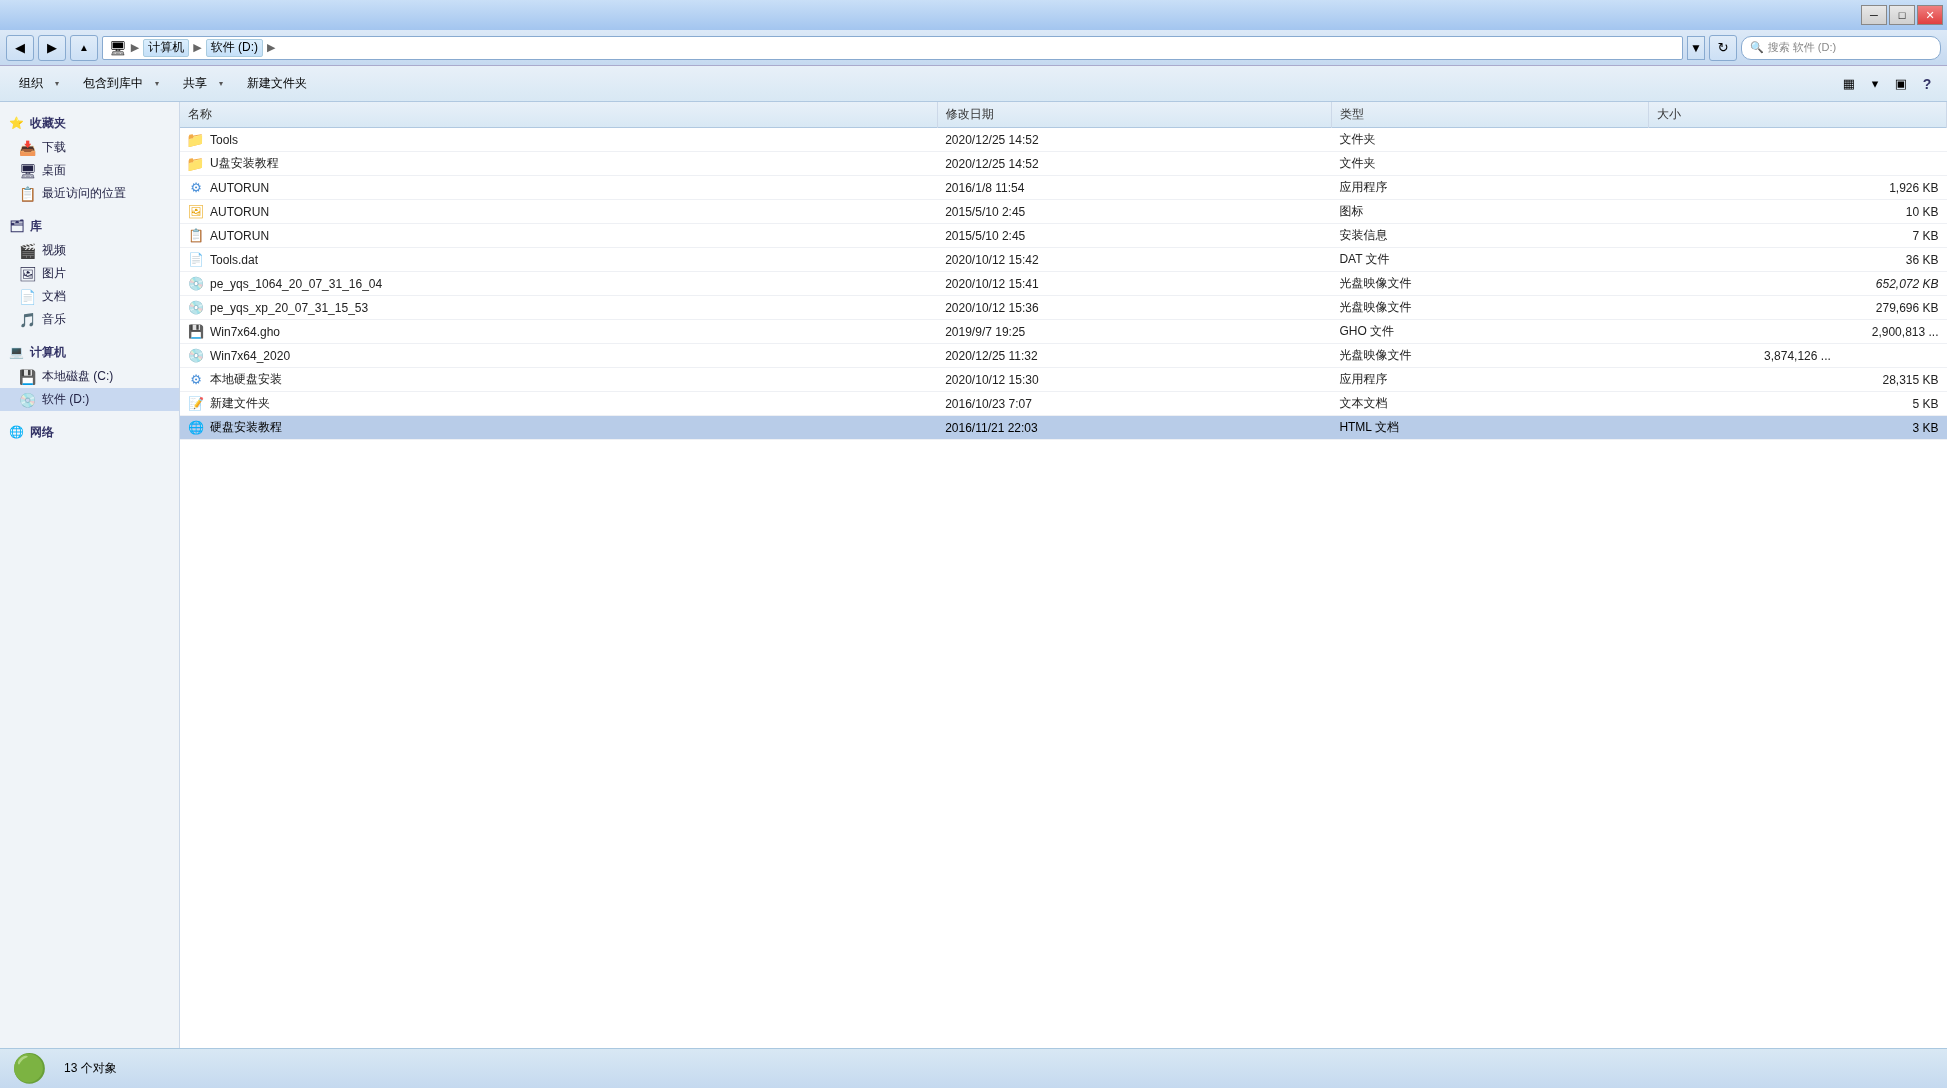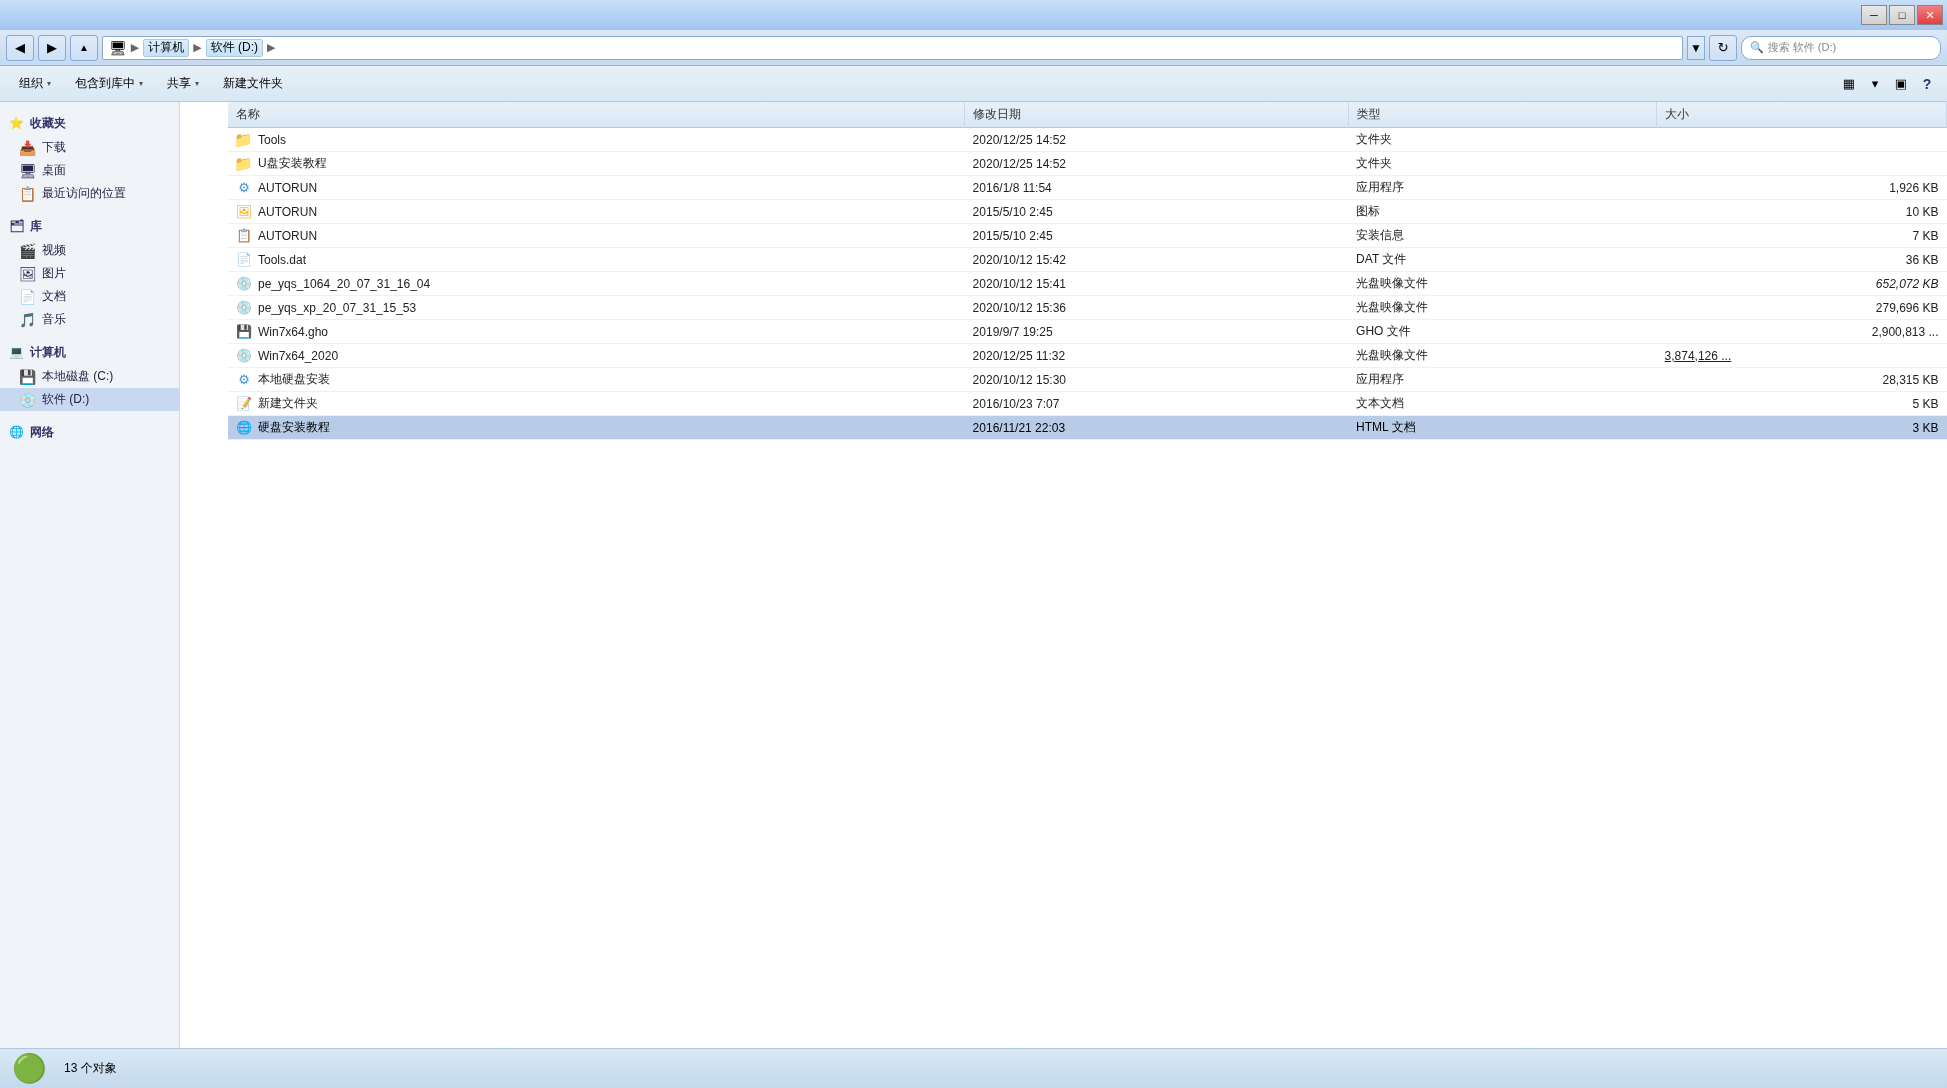--- a/index.html
+++ b/index.html
@@ -131,21 +131,21 @@
     }
     .tool-btn {
       height: 28px;
       padding: 0 10px;
       background: transparent;
       border: 1px solid transparent;
       border-radius: 3px;
       cursor: pointer;
       display: flex;
       align-items: center;
-      gap: 4px;
+      gap: 12px;
       font-size: 12px;
       justify-content: flex-end;
     }
     .tool-btn .dropdown-arrow { font-size: 8px; color: #555; }
     .toolbar-spacer { flex: 1; }
     .view-btns {
       display: flex;
       align-items: center;
       gap: 2px;
     }
@@ -212,21 +212,20 @@
       display: inline-flex;
       align-items: center;
       justify-content: center;
     }
 
     
     .file-area {
       flex: 1;
       overflow-y: auto;
       background: white;
-      padding-left: 48px;
     }
     .file-table {
       width: 100%;
       border-collapse: collapse;
     }
     .file-table thead tr {
       background: linear-gradient(to bottom, #e8f0f8, #d8e8f4);
       border-bottom: 1px solid #b0c8e0;
     }
     .file-table th {
@@ -534,21 +533,21 @@
     </tr>
           <tr>
       <td>
         <span class="file-icon">
           <span class="icon-img iso-icon">💿</span>
           <span>Win7x64_2020</span>
         </span>
       </td>
       <td>2020/12/25 11:32</td>
       <td>光盘映像文件</td>
-      <td style="text-align:left;text-decoration:underline;">3,874,126 ...</td>
+      <td style="text-align:center;">3,874,126 ...</td>
     </tr>
           <tr>
       <td>
         <span class="file-icon">
           <span class="icon-img app-icon">⚙</span>
           <span>本地硬盘安装</span>
         </span>
       </td>
       <td>2020/10/12 15:30</td>
       <td>应用程序</td>

